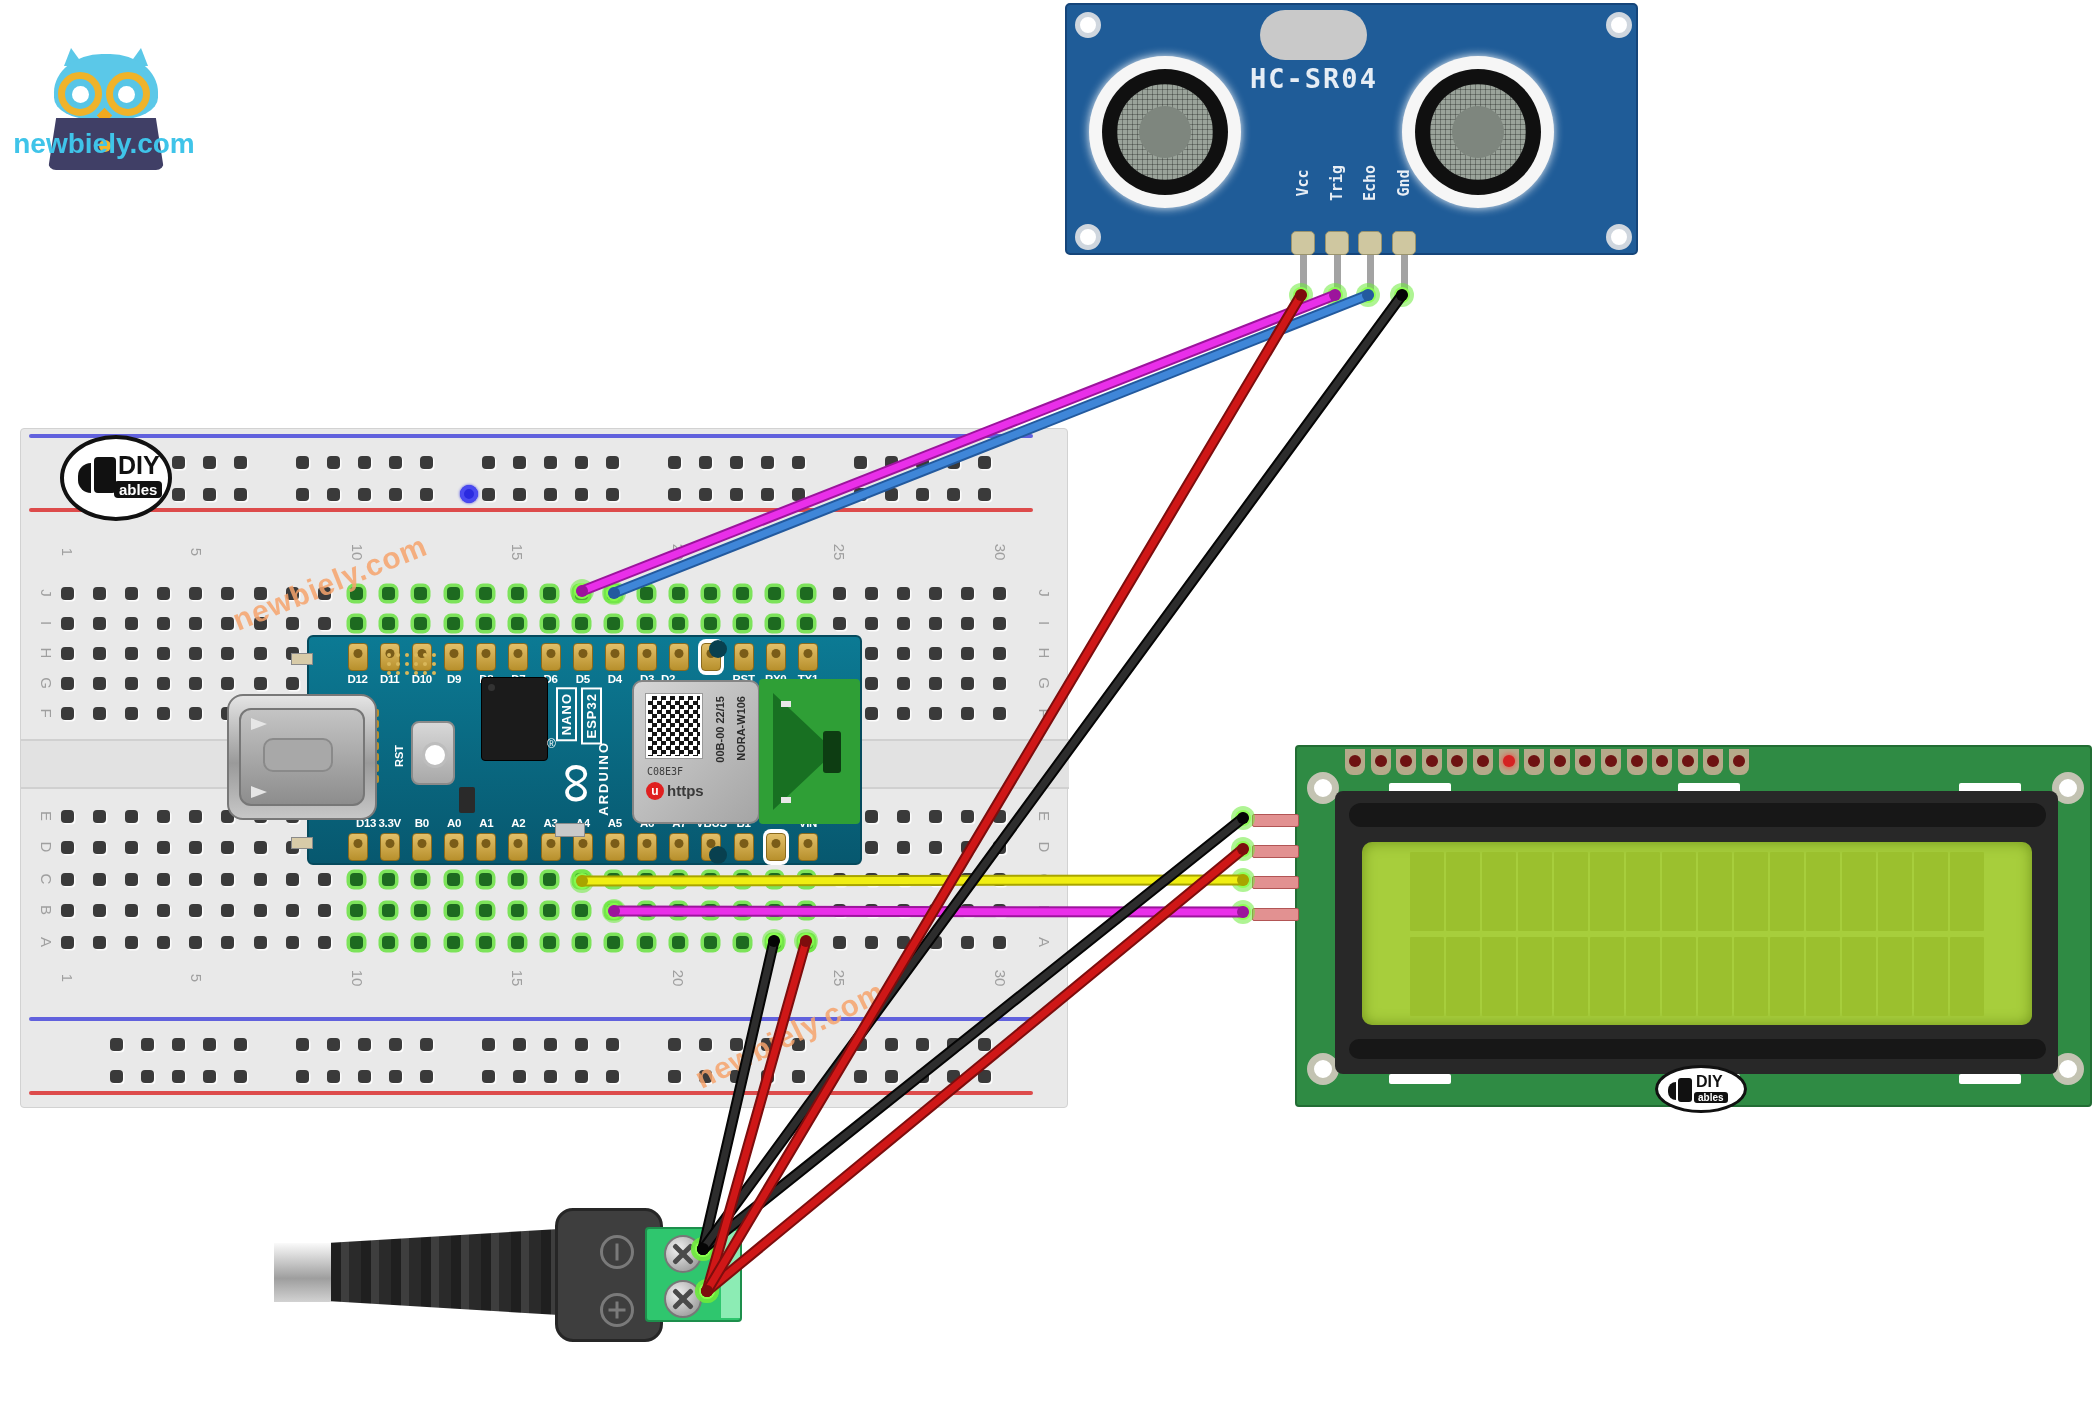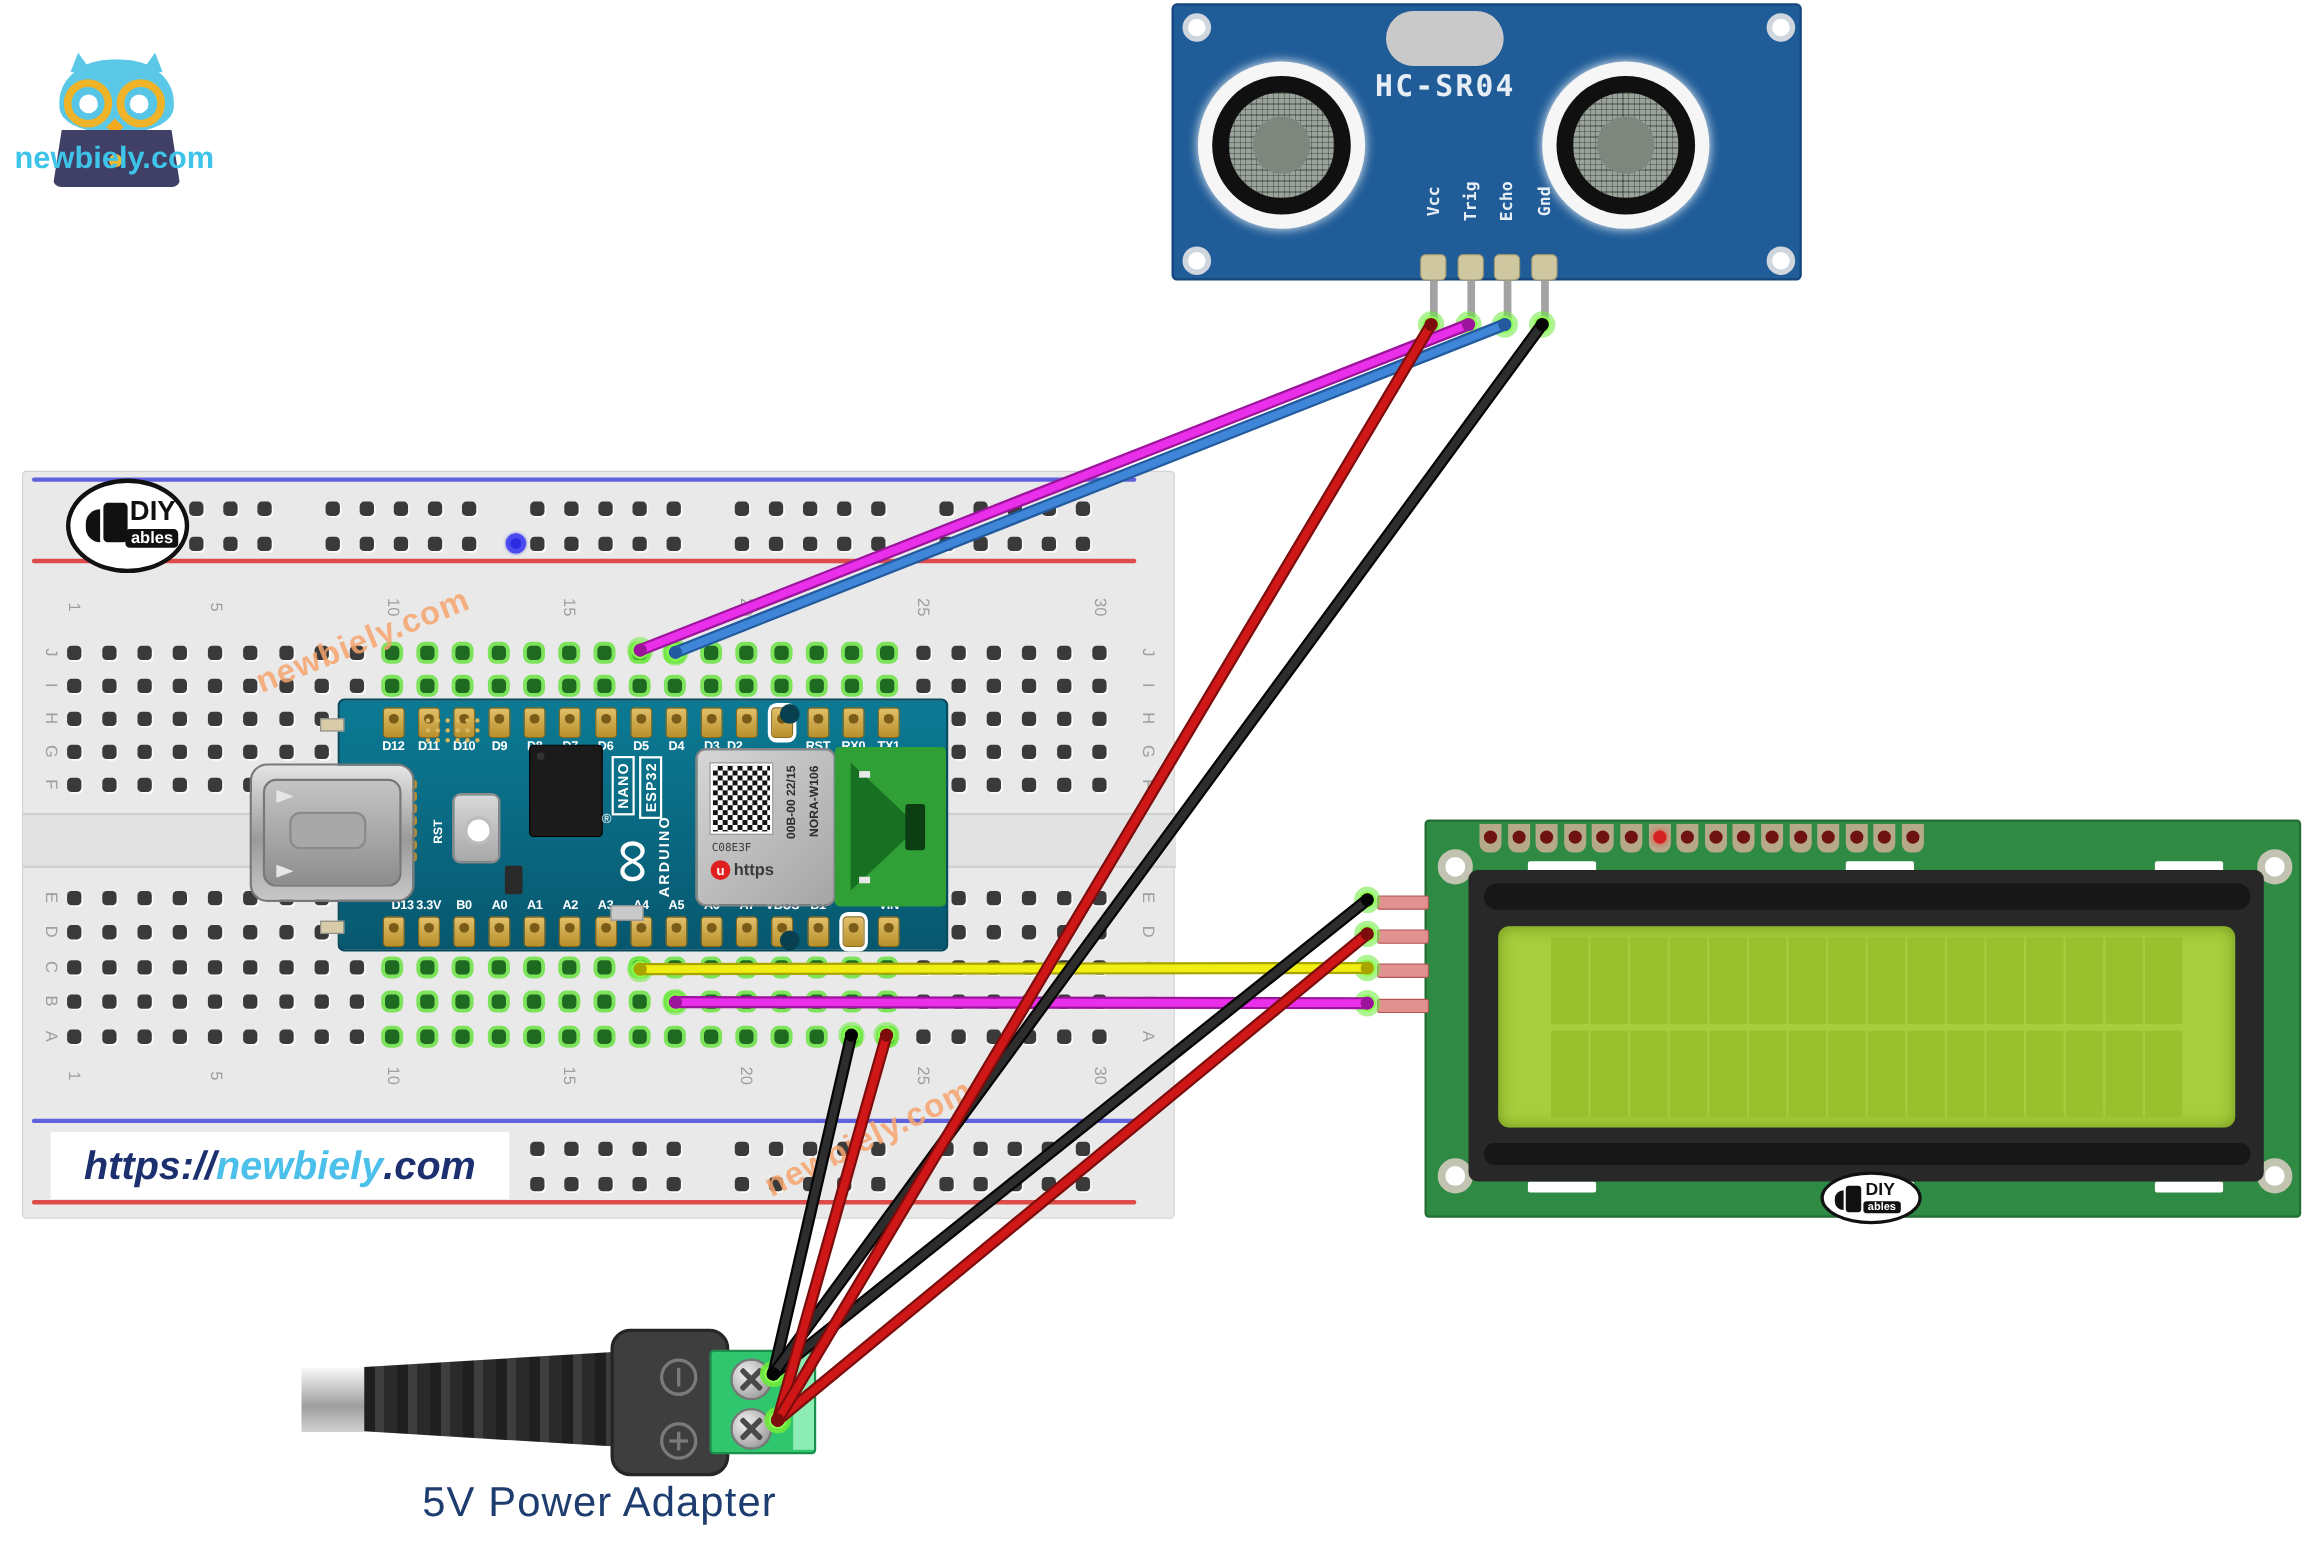--- a/index.html
+++ b/index.html
@@ -590,25 +590,20 @@
         <div class="bb-label" style="left: 1023px; top: 513px; transform: translate(-50%, -50%) rotate(90deg);">A</div>
       </div>
 
     <div id="bb-diylogo" style="left:39px;top:6px;width:112px;height:86px;background:#fff;border:4px solid #111;border-radius:50%;box-shadow:0 0 0 2px #fff inset;">
       <div style="left:14px;top:24px;width:13px;height:30px;background:#111;border-radius:13px 0 0 13px;"></div>
       <div style="left:30px;top:18px;width:22px;height:36px;background:#111;border-radius:4px;"></div>
       <div style="left:54px;top:12px;font-weight:bold;font-size:25px;color:#111;">DIY</div>
       <div style="left:50px;top:42px;background:#111;color:#fff;font-weight:bold;font-size:15px;padding:0 5px;border-radius:4px;">ables</div>
     </div>
 
-    <div id="url-box" style="left:25px;top:600px;width:417px;height:61px;background:#fff;display:flex;align-items:center;justify-content:center;font-style:italic;font-weight:bold;font-size:36px;white-space:nowrap;">
-      <span style="position:static;color:#1c2f6e;">https://</span>
-        <span style="position:static;color:#4ac0ea;">newbiely</span>
-        <span style="position:static;color:#1c2f6e;">.com</span>
-    </div>
   </div>
 
   <div id="arduino" style="left:307px;top:635px;width:555px;height:230px;background:linear-gradient(#0c7a94,#07586f);border:2px solid #054a5d;border-radius:6px;overflow:visible;">
     <div id="ar-generated">
         <div class="clip" style="left: 38.53px; top: 6px;">
           <i></i>
         </div>
         <div class="clip" style="left: 38.53px; top: 196px;">
           <i></i>
         </div>
@@ -915,21 +910,20 @@
       <div style="left:17px;top:6px;width:38px;height:38px;border-radius:50%;background:radial-gradient(circle at 35% 35%,#f2f2f2,#b2b2b2 60%,#8a8a8a);border:2px solid #777;">
         <div class="screwX" style="transform:translate(-50%,-50%) rotate(45deg);"></div>
         <div class="screwX" style="transform:translate(-50%,-50%) rotate(-45deg);"></div>
       </div>
       <div style="left:17px;top:51px;width:38px;height:38px;border-radius:50%;background:radial-gradient(circle at 35% 35%,#f2f2f2,#b2b2b2 60%,#8a8a8a);border:2px solid #777;">
         <div class="screwX" style="transform:translate(-50%,-50%) rotate(45deg);"></div>
         <div class="screwX" style="transform:translate(-50%,-50%) rotate(-45deg);"></div>
       </div>
     </div>
   </div>
-  <div id="power-label" style="left:320px;top:1345px;width:450px;text-align:center;color:#1d3c6f;font-size:38px;font-weight:500;letter-spacing:1px;">5V Power Adapter</div>
 
   <div id="generated-overlays">
       <div class="wm" style="left: 330px; top: 583px; transform: translate(-50%, -50%) rotate(-22deg);">newbiely.com</div>
       <div class="wm" style="left: 790px; top: 1035px; transform: translate(-50%, -50%) rotate(-26deg);">newbiely.com</div>
     </div>
   <svg id="wires" width="2099" height="1415" viewBox="0 0 2099 1415" style="left:0;top:0;pointer-events:none;">
       <circle cx="1243" cy="880" r="12" fill="rgba(110,235,60,.55)"></circle>
       <circle cx="1243" cy="880" r="8" fill="rgba(140,255,80,.9)"></circle>
       <circle cx="582" cy="881" r="12" fill="rgba(110,235,60,.55)"></circle>
       <circle cx="582" cy="881" r="8" fill="rgba(140,255,80,.9)"></circle>

